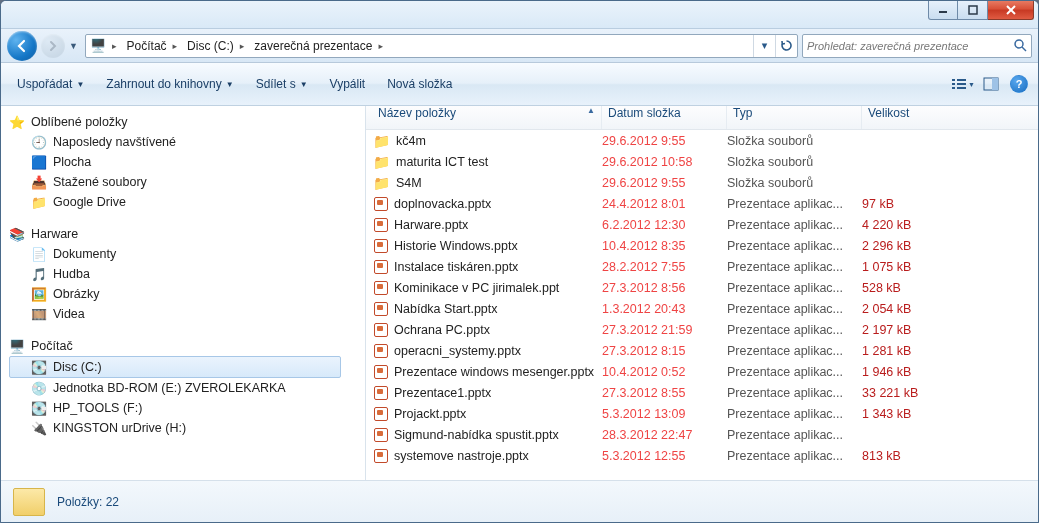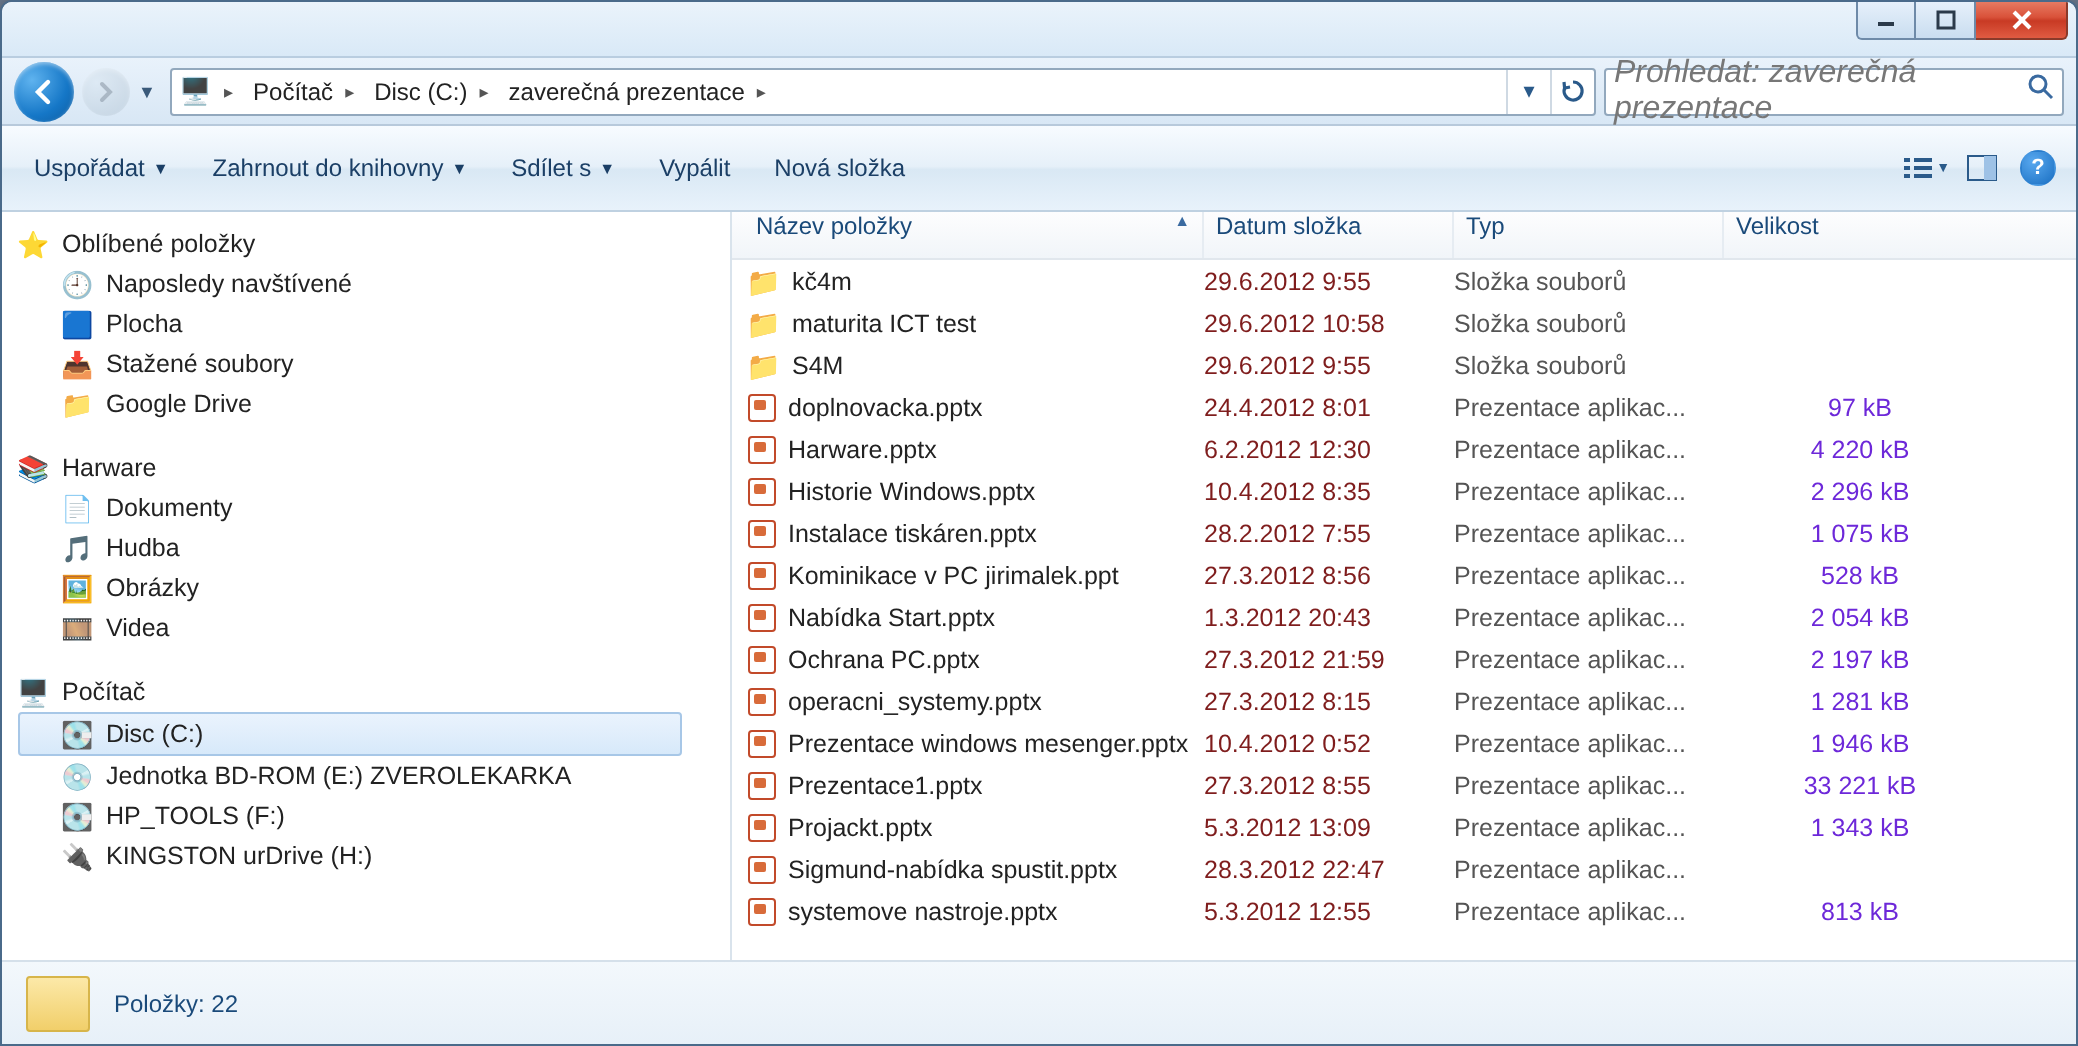--- a/index.html
+++ b/index.html
@@ -53,21 +53,21 @@
     flex: 1; height: 24px; border: 1px solid #92a8bd; background: #fff;
     display: flex; align-items: center; font-size: 12px; color: #222;
     border-radius: 2px;
   }
   .crumb { display: flex; align-items: center; height: 100%; padding: 0 4px; gap: 4px; }
   .crumb .sep { font-size: 9px; color: #555; padding: 0 2px; }
   .addr-actions { margin-left: auto; display:flex; align-items:center; height:100%; }
   .addr-btn { width: 22px; height: 100%; border-left: 1px solid #cfd9e3; display:flex; align-items:center; justify-content:center; color:#2a5a8a; font-size:11px;}
   .searchbox {
     width: 230px; height: 24px; border: 1px solid #92a8bd; background:#fff;
-    display:flex; align-items:center; padding:0 4px; font-size:16px; color:#777;
+    display:flex; align-items:center; padding:0 4px; font-size:11px; color:#777;
     border-radius:2px; font-style: italic;
   }
   .searchbox .mag { margin-left:auto; color:#3a6aa0; font-style: normal; }
   
   .toolbar {
     height: 43px; background: linear-gradient(#f7fbff, #e6f0f9 48%, #d9e8f4 52%, #e8f2fb);
     border-bottom: 1px solid #bfd1e1;
     display:flex; align-items:center; font-size:12px; color:#1b3f66;
     padding: 0 6px; gap: 2px;
   }
@@ -94,23 +94,23 @@
     height:24px; border-bottom:1px solid #e1e7ed; display:flex; align-items:center;
     font-size:12px; color:#1a4a7a; padding-left:6px;
     background:linear-gradient(#fdfdfe,#f1f5f9);
   }
   .col { padding:0 6px; border-right:1px solid #e6ecf2; height:100%; display:flex; align-items:flex-start; gap:4px;}
   .col.name{ width:230px; } .col.date{ width:125px; } .col.type{ width:135px; } .col.size{ flex:1; border-right:none; justify-content:flex-start;}
   .sort-arrow{ font-size:8px; color:#3a6aa0; margin-left:auto;}
   .list { flex:1; overflow-y:auto; font-size:12.5px; color:#222; }
   .row { display:flex; align-items:center; height:21px; padding-left:6px;}
   .c-name{ width:230px; display:flex; align-items:center; gap:6px; padding-left:2px; white-space:nowrap; overflow:hidden; text-overflow:ellipsis;}
-  .c-date{ width:125px; color:#7f1d1d; white-space:nowrap;}
+  .c-date{ width:125px; color:#ef4444; white-space:nowrap;}
   .c-type{ width:135px; color:#555; white-space:nowrap; overflow:hidden; text-overflow:ellipsis;}
-  .c-size{ flex:1; padding-right:40px; text-align:center; color:#6d28d9;}
+  .c-size{ flex:1; padding-right:40px; text-align:left; color:#b91c1c;}
   .folder-ico{ color:#e7c255; font-size:14px;}
   .pptx-ico{ width:14px; height:14px; border:1px solid #c24a2a; background:#fff; position:relative; border-radius:2px;}
   .pptx-ico::after{ content:""; position:absolute; inset:2px 4px 5px 2px; background:#d86b3a; border-radius:1px;}
   
   .statusbar{
     height:42px; border-top:1px solid #d5e0ea; background:linear-gradient(#f3f8fc,#e7f0f8);
     display:flex; align-items:center; gap:12px; padding:16px 12px; font-size:12px; color:#1a4a7a;
   }
   .status-folder{ width:32px; height:28px; background:linear-gradient(#fce9a8,#f1cf6a); border:1px solid #d7b54a; border-radius:2px;}
   

